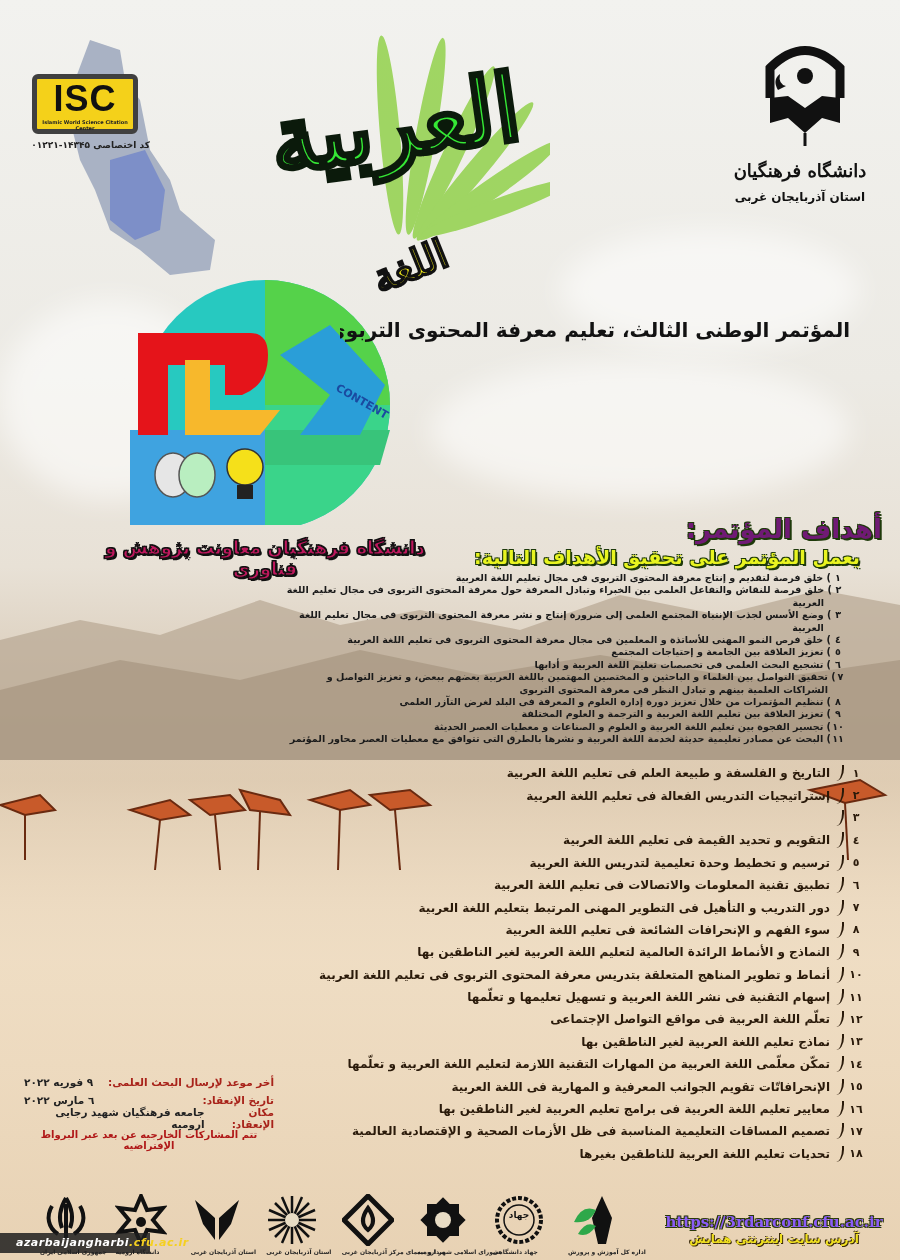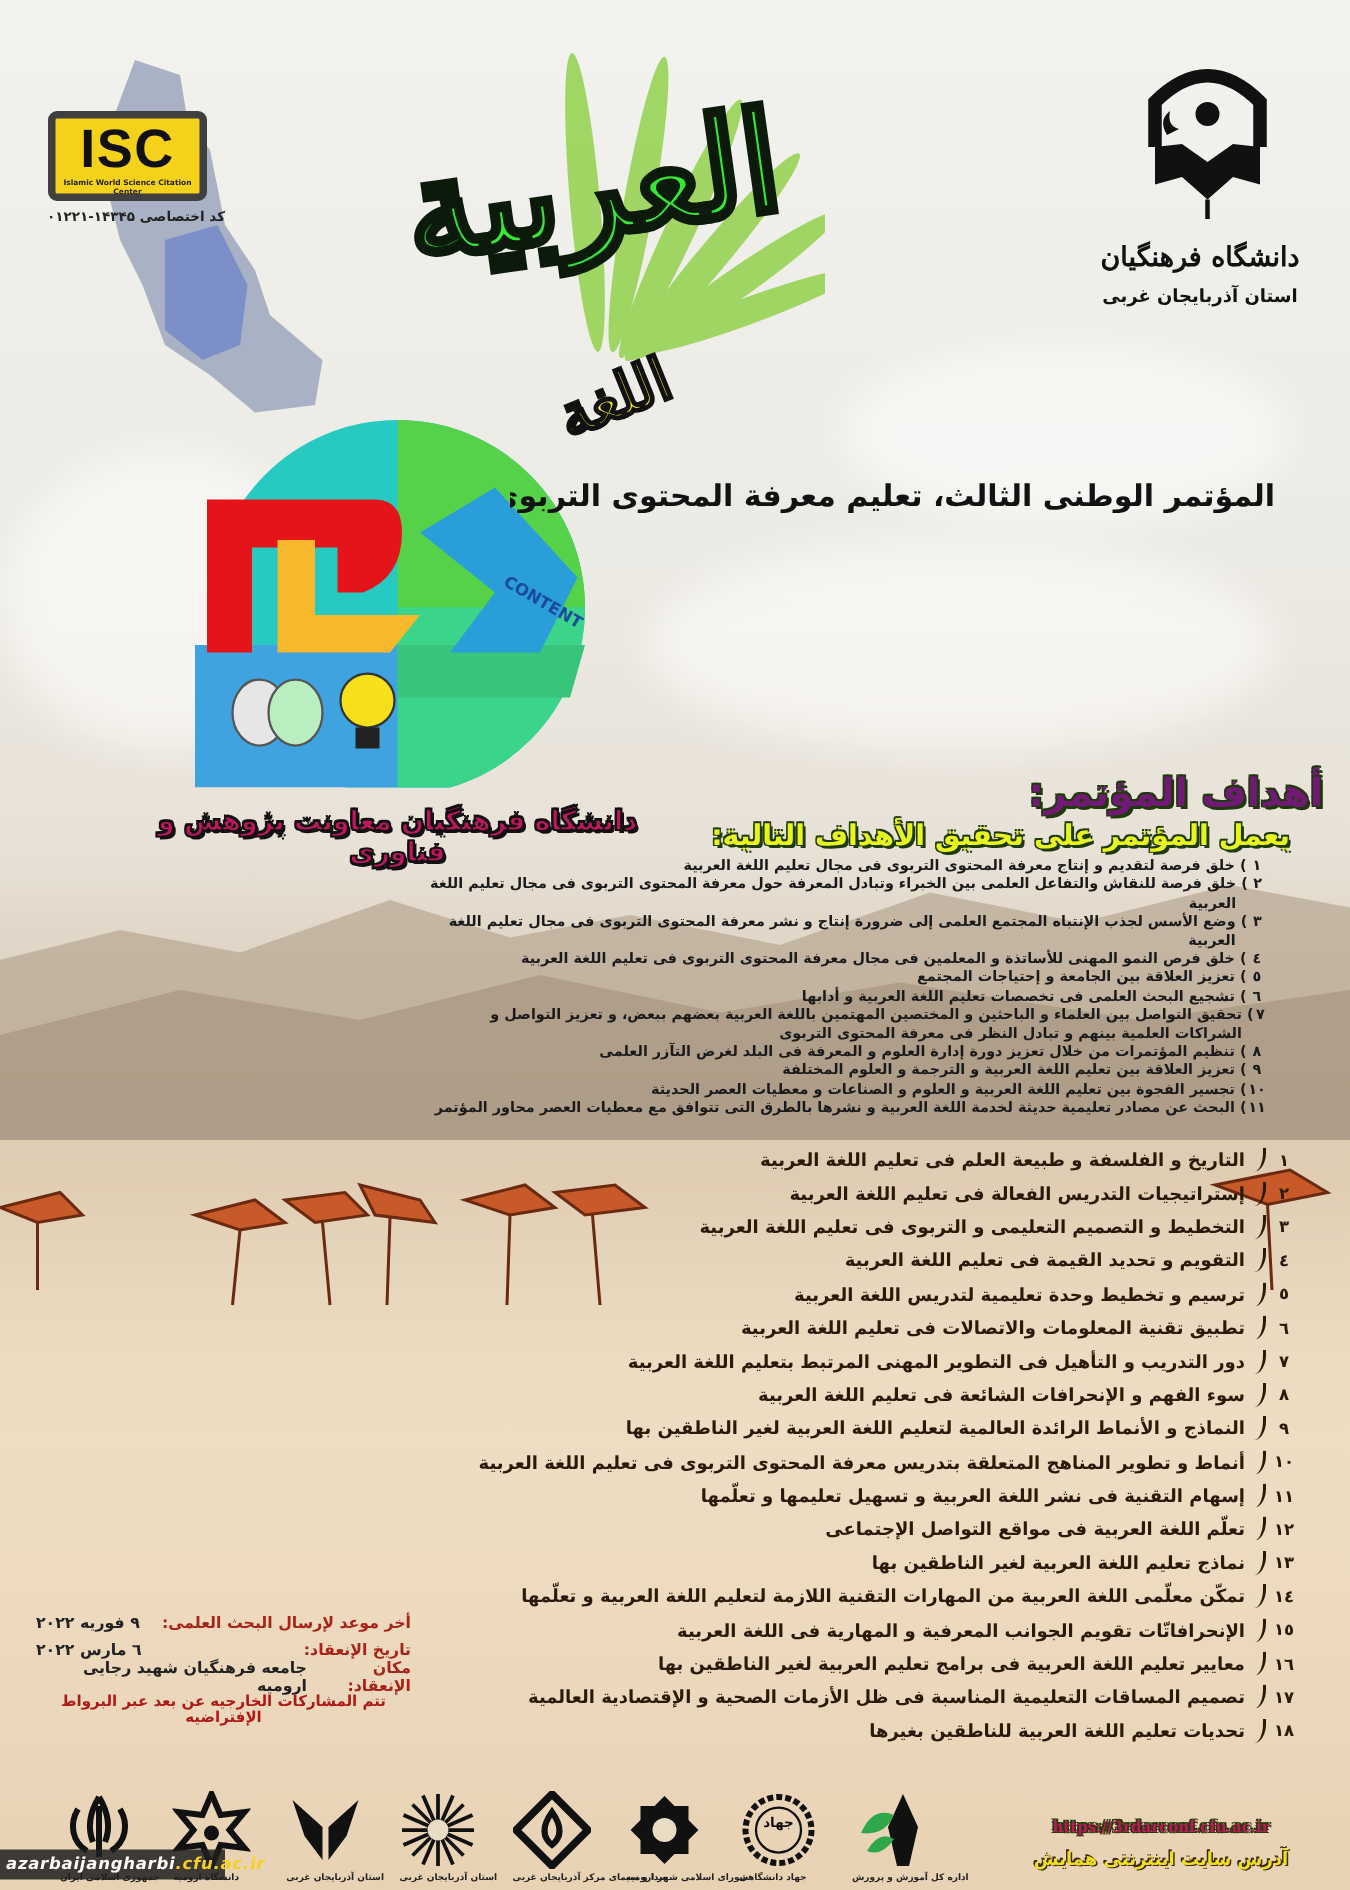--- a/index.html
+++ b/index.html
@@ -34,23 +34,23 @@
 .axes li .brace{display:inline-block;width:8px;height:16px;border-left:2px solid #2a1a0a;border-radius:0 0 0 10px/0 0 0 16px;margin-left:6px;transform:scaleX(-1)}
 .info{position:absolute;left:24px;top:1073px;width:250px;direction:rtl;font-size:10.5px;font-weight:900}
 .info .row{display:flex;justify-content:space-between;height:18px;align-items:center}
 .info .lbl{color:#a8231a}
 .info .val{color:#222}
 .info .note{color:#b01818;font-size:10px;text-align:center;margin-top:2px}
 .footer-logos{position:absolute;left:40px;top:1175px;width:600px;height:80px;display:flex;justify-content:space-between;align-items:flex-end}
 .flogo{display:flex;flex-direction:column;align-items:flex-start;width:72px}
 .flogo svg{width:52px;height:52px}
 .flogo .cap{font-size:6px;font-weight:700;color:#222;direction:rtl;text-align:center;margin-top:2px;white-space:nowrap}
-.url{position:absolute;left:664px;top:1213px;width:220px;text-align:center;font-family:"DejaVu Serif",serif;font-weight:900;font-size:10px;color:#be185d;text-shadow:1px 1px 0 #2a3a0a,-1px -1px 0 #2a3a0a,1px -1px 0 #2a3a0a,-1px 1px 0 #2a3a0a}
+.url{position:absolute;left:664px;top:1213px;width:220px;text-align:center;font-family:"DejaVu Serif",serif;font-weight:900;font-size:15px;color:#8b5cf6;text-shadow:1px 1px 0 #2a3a0a,-1px -1px 0 #2a3a0a,1px -1px 0 #2a3a0a,-1px 1px 0 #2a3a0a}
 .url-label{position:absolute;left:664px;top:1232px;width:220px;text-align:center;direction:rtl;font-weight:900;font-size:12px;color:#f0e020;text-shadow:1px 1px 0 #3a2a0a,-1px -1px 0 #3a2a0a}
-.watermark{position:absolute;left:0;top:1233px;width:150px;height:20px;background:rgba(30,30,30,.85);color:#fff;font-size:11px;font-weight:700;font-style:italic;line-height:20px;padding-left:4px;letter-spacing:.5px}
+.watermark{position:absolute;left:0;top:1233px;width:150px;height:20px;background:rgba(30,30,30,.85);color:#fff;font-size:11px;font-weight:700;font-style:italic;line-height:20px;padding-left:16px;letter-spacing:.5px}
 .watermark .hl{color:#f5d020}
 .flamingo{position:absolute}
 </style>
 </head>
 <body>
 
 <div class="sky-cloud" style="left:560px;top:230px;width:300px;height:120px"></div>
 <div class="sky-cloud" style="left:430px;top:360px;width:420px;height:140px"></div>
 <div class="sky-cloud" style="left:0px;top:300px;width:220px;height:200px"></div>
 <svg class="mountains" viewBox="0 0 900 180" preserveAspectRatio="none">
@@ -172,21 +172,20 @@
       <span>التاريخ و الفلسفة و طبيعة العلم فى تعليم اللغة العربية</span>
     </li>
   <li>
       <span class="num">٢</span>
       <span class="brace"></span>
       <span>إستراتيجيات التدريس الفعالة فى تعليم اللغة العربية</span>
     </li>
   <li>
       <span class="num">٣</span>
       <span class="brace"></span>
-      <span>التخطيط و التصميم التعليمى و التربوى فى تعليم اللغة العربية</span>
     </li>
   <li>
       <span class="num">٤</span>
       <span class="brace"></span>
       <span>التقويم و تحديد القيمة فى تعليم اللغة العربية</span>
     </li>
   <li>
       <span class="num">٥</span>
       <span class="brace"></span>
       <span>ترسيم و تخطيط وحدة تعليمية لتدريس اللغة العربية</span>

